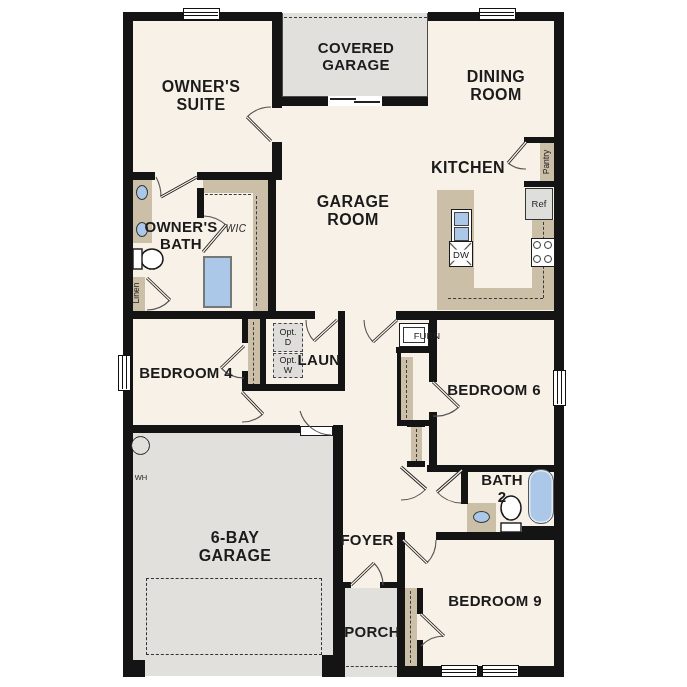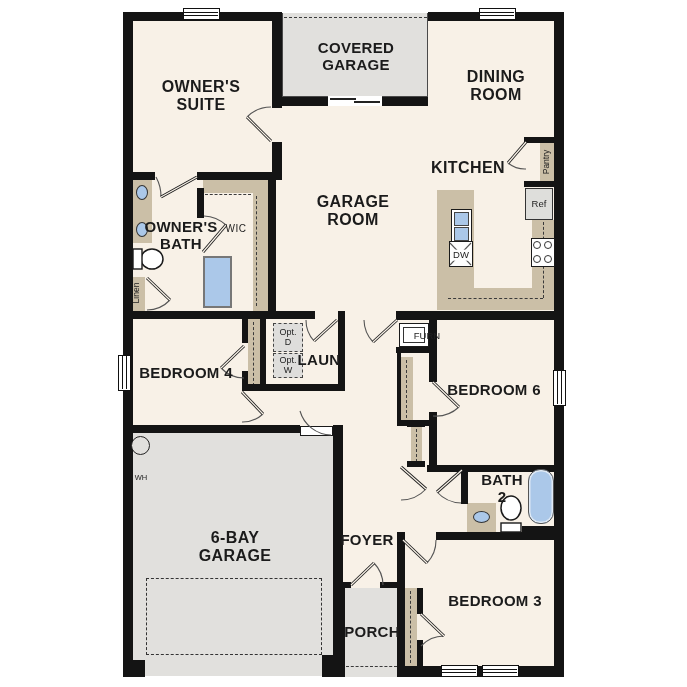--- a/index.html
+++ b/index.html
@@ -239,34 +239,34 @@
         <div>GARAGE</div>
         <div>ROOM</div>
       </div>
       <div class="lbl L" style="left: 468px; top: 168px;">
         <div>KITCHEN</div>
       </div>
       <div class="lbl M" style="left: 181px; top: 236px;">
         <div>OWNER'S</div>
         <div>BATH</div>
       </div>
-      <div class="lbl S3" style="left: 236px; top: 229px;">
+      <div class="lbl S3" style="left: 236px; top: 229px; font-style: italic;">
         <div>WIC</div>
       </div>
       <div class="lbl M" style="left: 319px; top: 360px;">
         <div>LAUN</div>
       </div>
       <div class="lbl L2" style="left: 186px; top: 373px;">
         <div>BEDROOM 4</div>
       </div>
       <div class="lbl L2" style="left: 494px; top: 390px;">
         <div>BEDROOM 6</div>
       </div>
       <div class="lbl L2" style="left: 495px; top: 601px;">
-        <div>BEDROOM 3</div>
+        <div>BEDROOM 9</div>
       </div>
       <div class="lbl M" style="left: 502px; top: 489px;">
         <div>BATH</div>
         <div>2</div>
       </div>
       <div class="lbl L" style="left: 235px; top: 547px;">
         <div>6-BAY</div>
         <div>GARAGE</div>
       </div>
       <div class="lbl M" style="left: 367px; top: 540px;">

